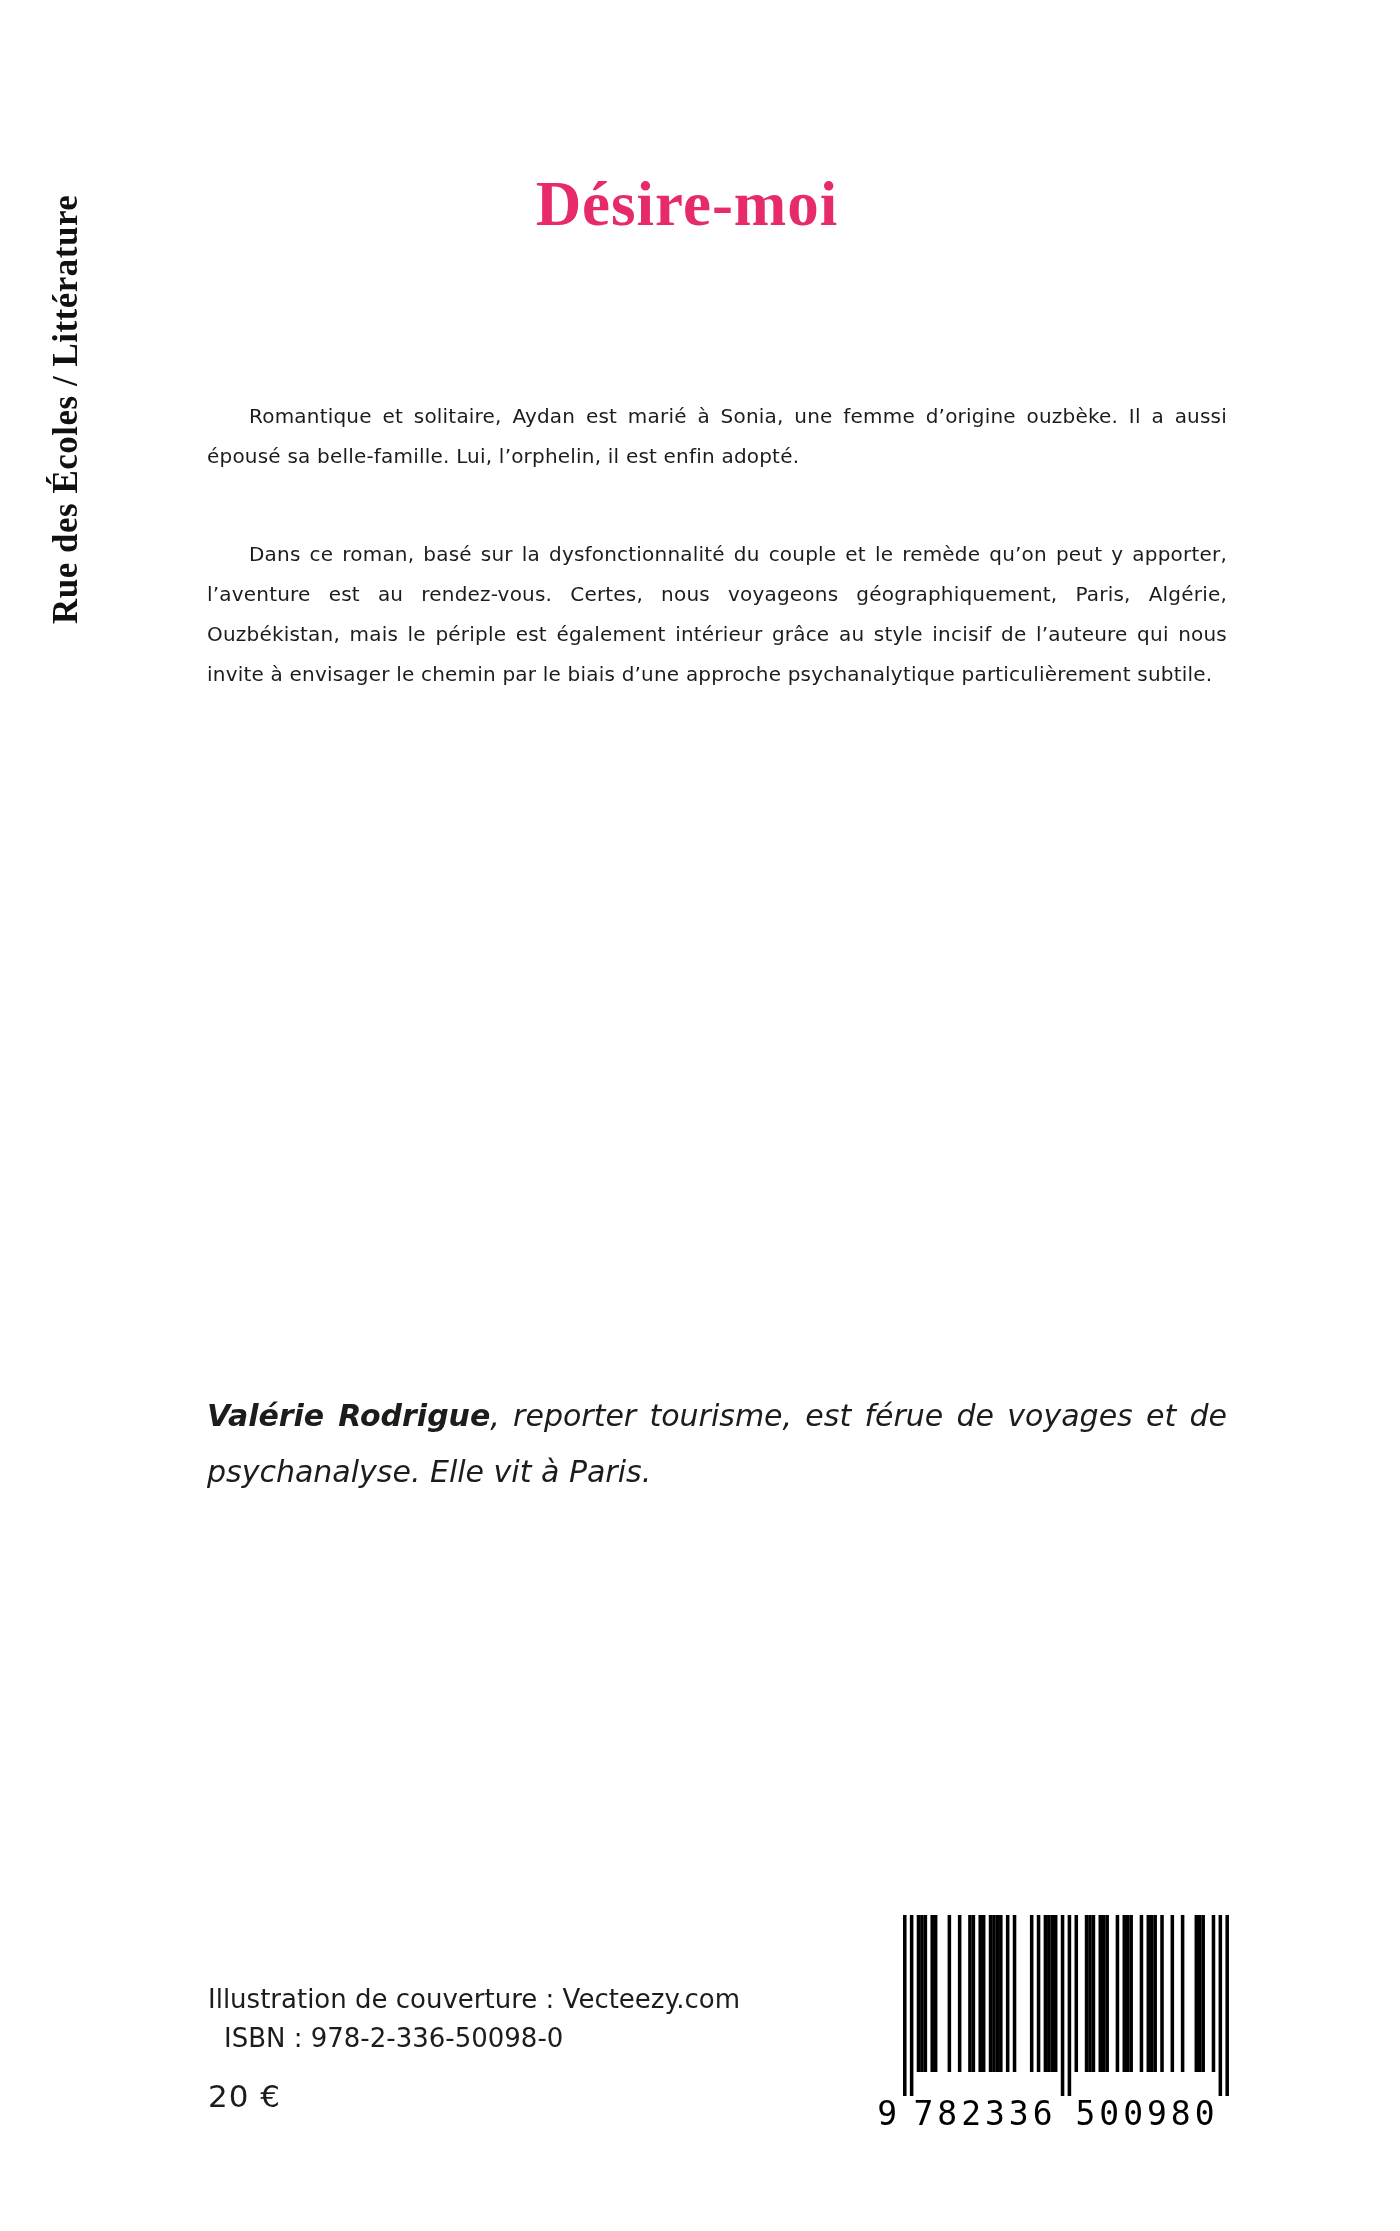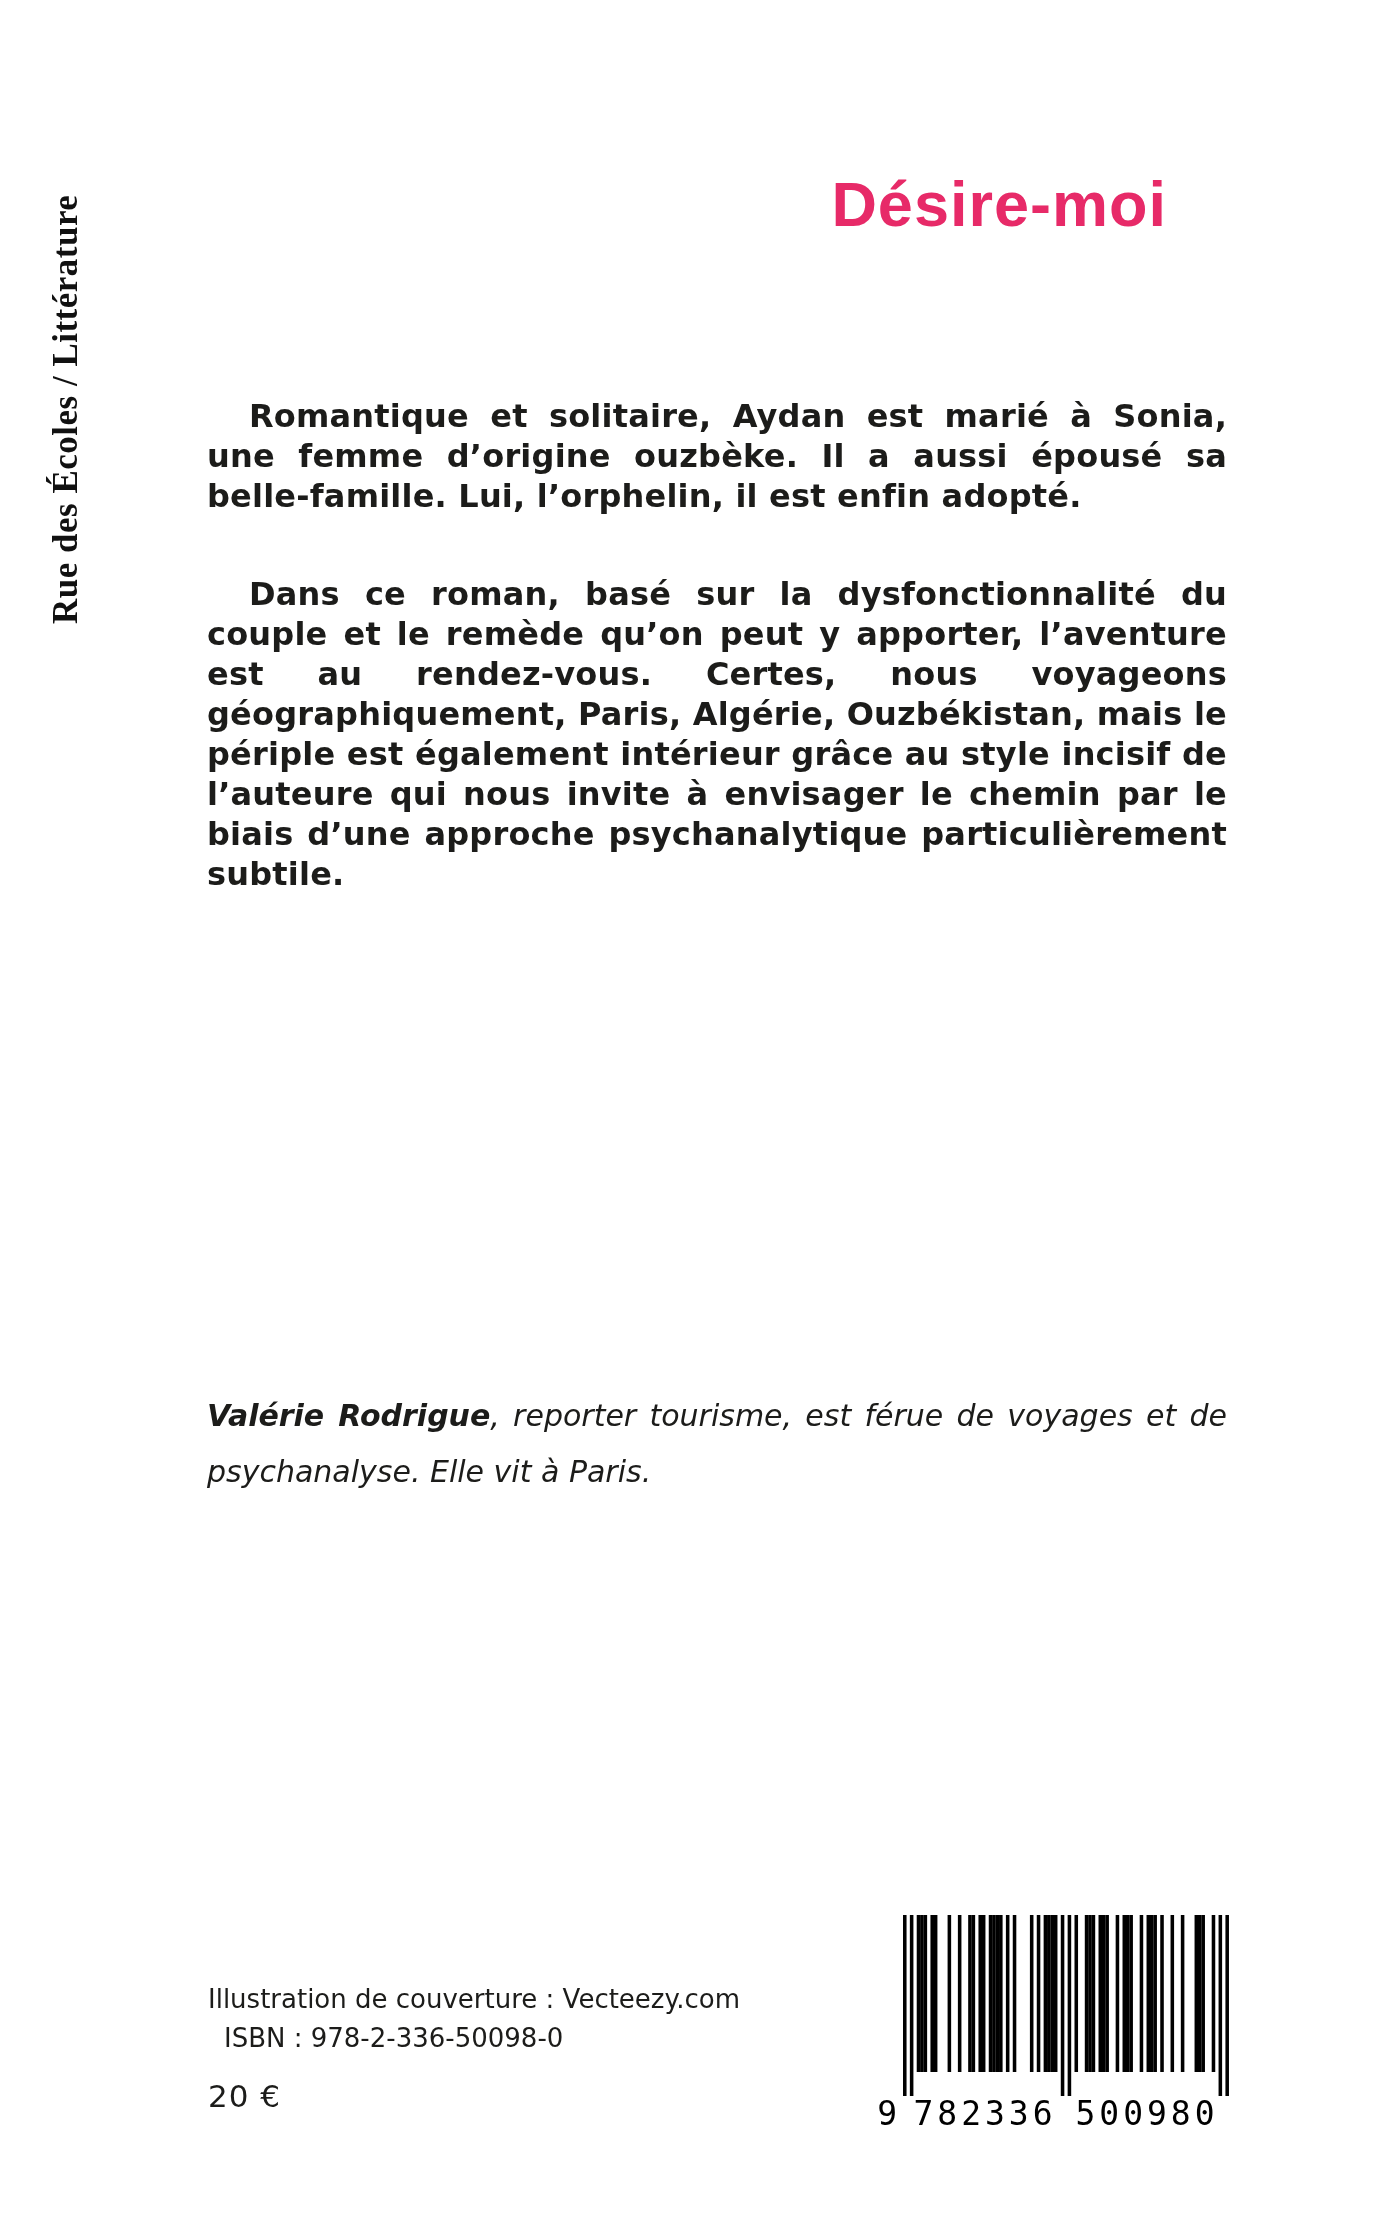--- a/index.html
+++ b/index.html
@@ -29,37 +29,36 @@
   }
 
   .title {
     position: absolute;
     left: 207px;
     top: 168px;
     width: 1020px;
     box-sizing: border-box;
     padding-right: 60px;
     margin: 0;
-    text-align: right;
-    font-family: Liberation Sans, sans-serif;
+    text-align: center;
+    font-family: Liberation Serif, serif;
     font-weight: bold;
     font-size: 63px;
     letter-spacing: 1px;
   }
 
   .synopsis {
     position: absolute;
     left: 207px;
     top: 396px;
     width: 1020px;
-    font-size: 32px;
+    font-size: 20px;
     line-height: 40px;
     letter-spacing: 0.2px;
     text-align: justify;
-    font-weight: bold;
   }
   .synopsis p {
     margin: 0 0 58px 0;
     text-indent: 42px;
   }
   .synopsis p:last-child { margin-bottom: 0; }
 
   .bio {
     position: absolute;
     left: 207px;

